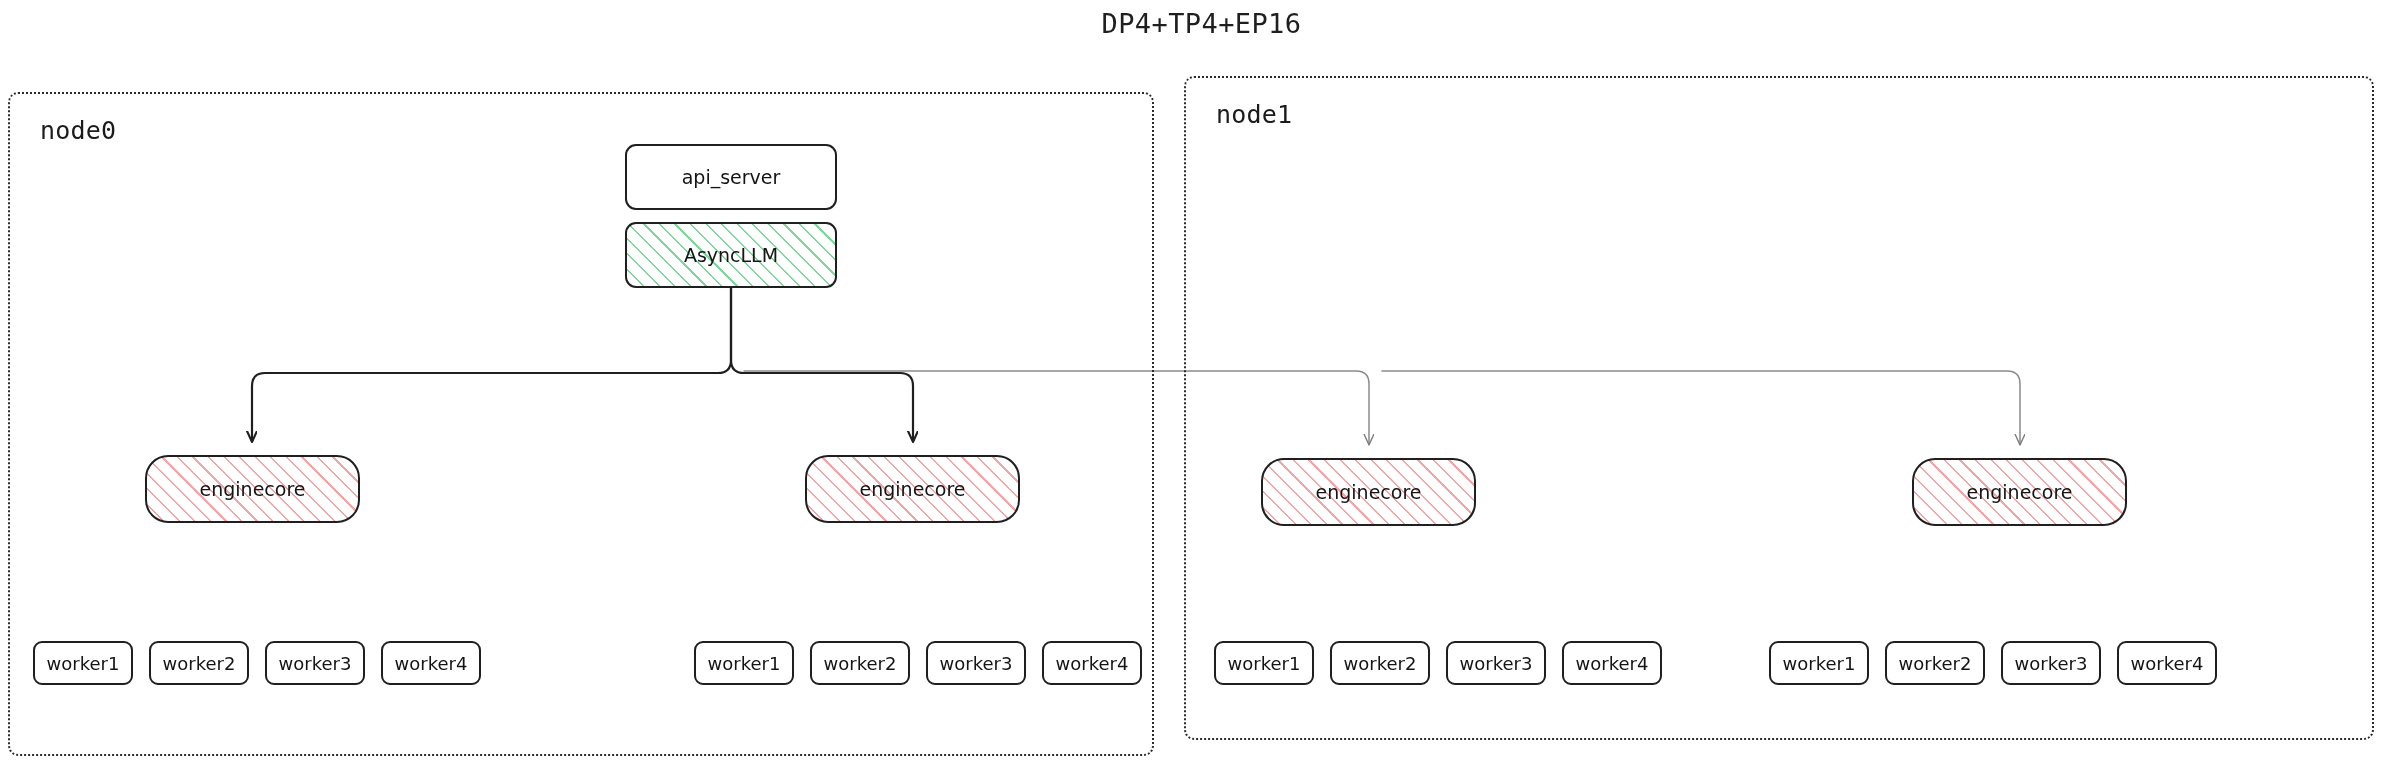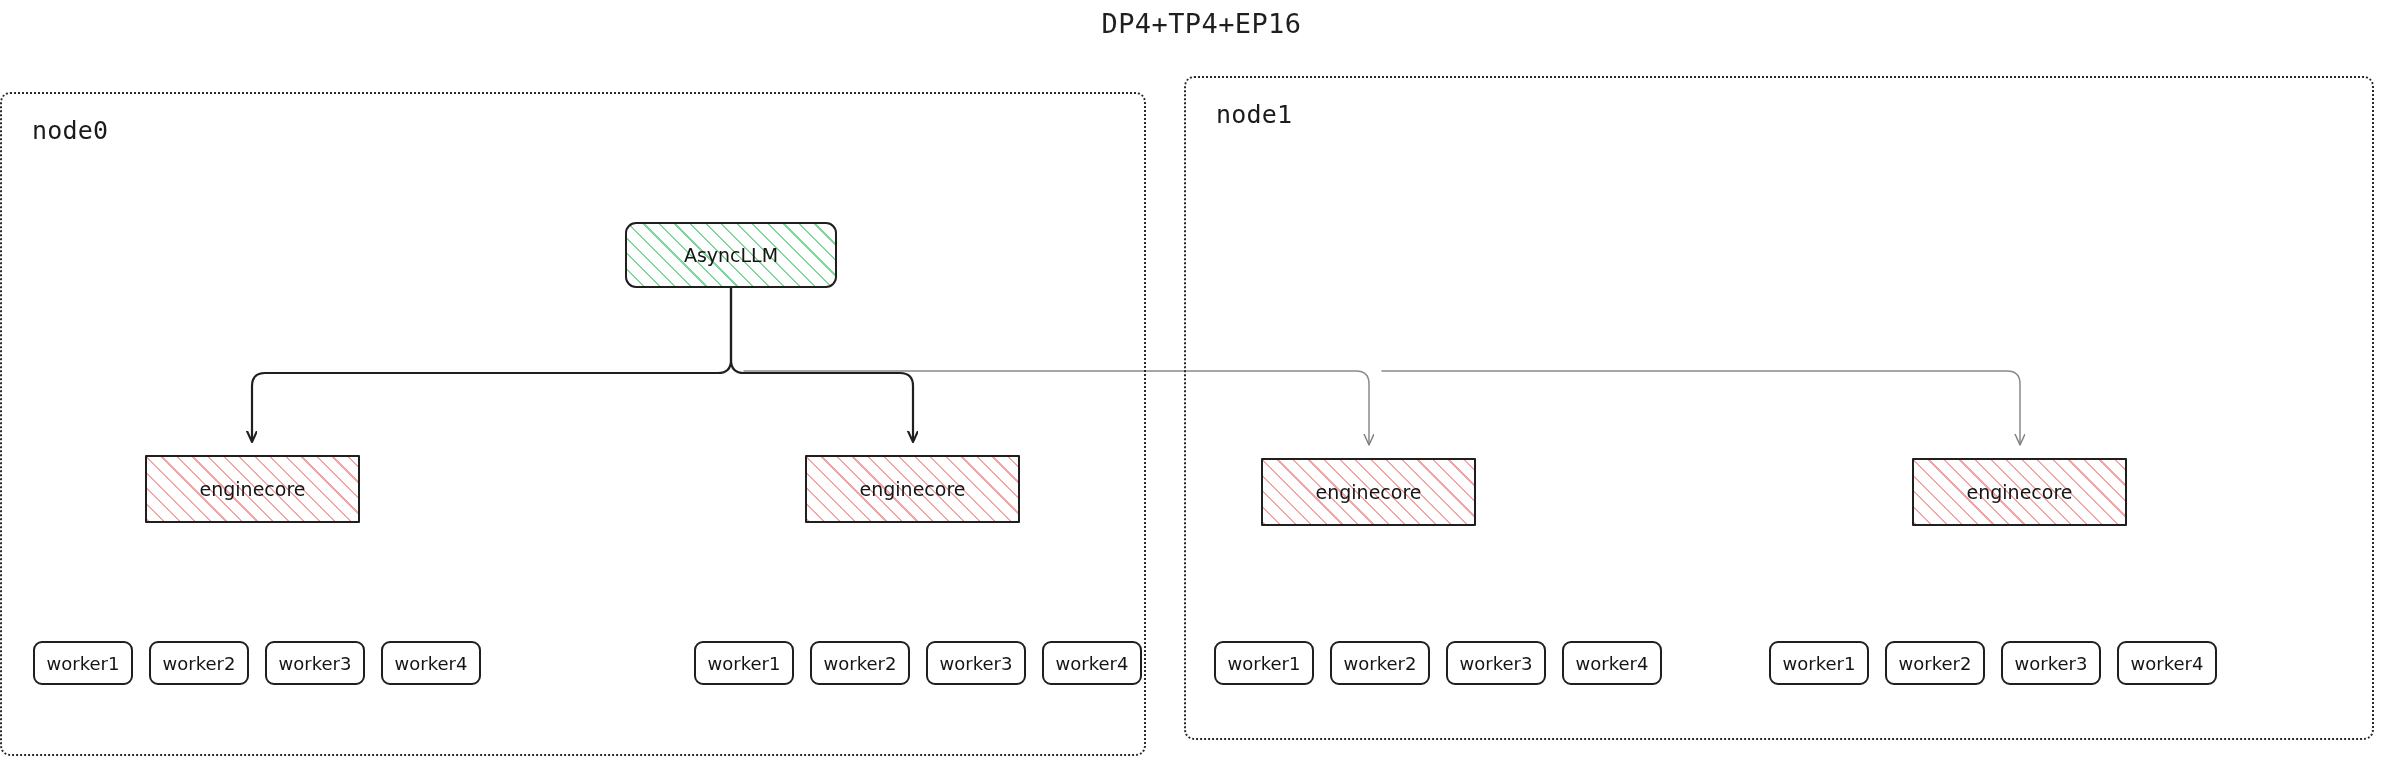--- a/index.html
+++ b/index.html
@@ -90,21 +90,21 @@
     background-image: repeating-linear-gradient(
         45deg,
         rgba(120, 214, 150, 0.95) 0px,
         rgba(120, 214, 150, 0.95) 1.6px,
         rgba(255, 255, 255, 0) 1.6px,
         rgba(255, 255, 255, 0) 11px);
   }
 
   
   .node-engine {
-    border-radius: 1px;
+    border-radius: 23px;
     font-size: 19px;
     background-color: #ffffff;
     background-image: repeating-linear-gradient(
         45deg,
         rgba(244, 160, 160, 0.95) 0px,
         rgba(244, 160, 160, 0.95) 1.6px,
         rgba(255, 255, 255, 0) 1.6px,
         rgba(255, 255, 255, 0) 11px);
     text-align: right;
   }
@@ -142,24 +142,27 @@
 
     <path d="M718,373 L265,373 Q252,373 252,386 L252,441" fill="none" stroke="#1f1f1f" stroke-width="2.2" stroke-linecap="round" marker-end="url(#arrow-dark)"></path>
 
     <path d="M744,373 L900,373 Q913,373 913,386 L913,441" fill="none" stroke="#1f1f1f" stroke-width="2.2" stroke-linecap="round" marker-end="url(#arrow-dark)"></path>
 
     <path d="M744,371 L1356,371 Q1369,371 1369,384 L1369,444" fill="none" stroke="#8a8a8a" stroke-width="1.5" stroke-linecap="round" marker-end="url(#arrow-light)"></path>
 
     <path d="M1382,371 L2007,371 Q2020,371 2020,384 L2020,444" fill="none" stroke="#8a8a8a" stroke-width="1.5" stroke-linecap="round" marker-end="url(#arrow-light)"></path>
   </svg>
 
-  <div class="cluster" style="left:0; top:92px; width:1146px; height:664px;">
+  <div class="cluster" style="left:8px; top:92px; width:1146px; height:664px;">
     <div class="cluster-label">node0</div>
   </div>
 
+  <div class="node node-api" style="left:625px; top:144px; width:212px; height:66px;">
+    <span class="node-label">api_server</span>
+  </div>
 
   <div class="node node-async" style="left:625px; top:222px; width:212px; height:66px;">
     <span class="node-label">AsyncLLM</span>
   </div>
 
   <div class="node node-engine" style="left:145px; top:455px; width:215px; height:68px;">
     <span class="node-label">enginecore</span>
   </div>
 
   <div class="node node-engine" style="left:805px; top:455px; width:215px; height:68px;">

